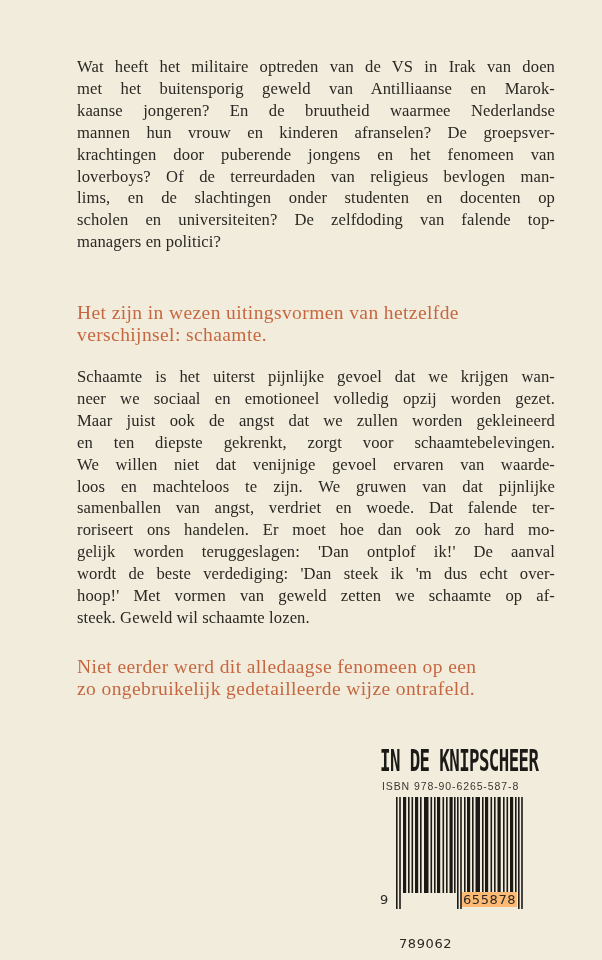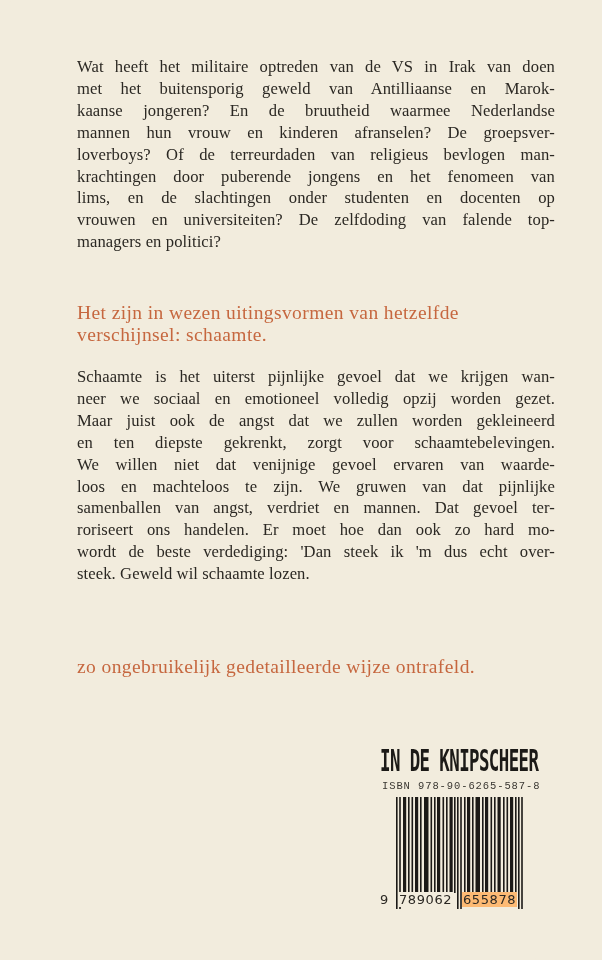--- a/index.html
+++ b/index.html
@@ -31,69 +31,72 @@
   .barcode-block { position: absolute; left: 380px; top: 745px; width: 180px; height: 170px; }
   .publisher-logo {
     position: absolute; left: 0; top: 0; width: 156px; height: 32px;
     font-family: "DejaVu Sans Mono", monospace; font-weight: bold;
     font-size: 30px; line-height: 32px; color: #1c1a17;
     transform: scaleX(0.58); transform-origin: left top;
     letter-spacing: -1px; white-space: nowrap;
   }
   .isbn-text {
     position: absolute; left: 2px; top: 35px;
-    font-family: Liberation Mono, monospace; font-size: 10.5px;
+    font-family: Liberation Sans, sans-serif; font-size: 10.5px;
     color: #3a3732; letter-spacing: 0.9px; white-space: nowrap;
   }
   .bars { position: absolute; left: 6px; top: 52px; width: 150px; height: 112px; }
   .ean-digits {
     position: absolute; top: 147px; left: 0;
     font-family: "DejaVu Sans", sans-serif; font-size: 13px; color: #2b2823;
     white-space: nowrap;
   }
   .ean-first { position: absolute; left: 0; }
-  .ean-left { position: absolute; left: 18px; letter-spacing: 0.6px; background: #f2ecdd; padding: 0 1px; }
+  .ean-left { position: absolute; left: 18px; letter-spacing: 0.6px; background: #f2ecdd; padding: 0 1px; margin-top: 44px; }
   .ean-right { position: absolute; left: 82px; letter-spacing: 0.6px; background: #fdba74; padding: 0 1px; }
 </style>
 </head>
 <body>
 
 <div class="page">
 
   <div class="para" id="p1">
     <span class="line">Wat heeft het militaire optreden van de VS in Irak van doen</span>
     <span class="line">met het buitensporig geweld van Antilliaanse en Marok-</span>
     <span class="line">kaanse jongeren? En de bruutheid waarmee Nederlandse</span>
     <span class="line">mannen hun vrouw en kinderen afranselen? De groepsver-</span>
+    <span class="line">krachtingen door puberende jongens en het fenomeen van</span>
     <span class="line">loverboys? Of de terreurdaden van religieus bevlogen man-</span>
-    <span class="line">krachtingen door puberende jongens en het fenomeen van</span>
     <span class="line">lims, en de slachtingen onder studenten en docenten op</span>
-    <span class="line">vrouwen en universiteiten? De zelfdoding van falende top-</span>
+    <span class="line">scholen en universiteiten? De zelfdoding van falende top-</span>
     <span class="line last">managers en politici?</span>
   </div>
 
   <div class="accent" id="a1">
     <span class="line">Het zijn in wezen uitingsvormen van hetzelfde</span>
     <span class="line">verschijnsel: schaamte.</span>
   </div>
 
   <div class="para" id="p2">
     <span class="line">Schaamte is het uiterst pijnlijke gevoel dat we krijgen wan-</span>
     <span class="line">neer we sociaal en emotioneel volledig opzij worden gezet.</span>
     <span class="line">Maar juist ook de angst dat we zullen worden gekleineerd</span>
     <span class="line">en ten diepste gekrenkt, zorgt voor schaamtebelevingen.</span>
     <span class="line">We willen niet dat venijnige gevoel ervaren van waarde-</span>
     <span class="line">loos en machteloos te zijn. We gruwen van dat pijnlijke</span>
-    <span class="line">samenballen van angst, verdriet en mannen. Dat gevoel ter-</span>
+    <span class="line">samenballen van angst, verdriet en woede. Dat falende ter-</span>
     <span class="line">roriseert ons handelen. Er moet hoe dan ook zo hard mo-</span>
+    <span class="line">gelijk worden teruggeslagen: 'Dan ontplof ik!' De aanval</span>
     <span class="line">wordt de beste verdediging: 'Dan steek ik 'm dus echt over-</span>
+    <span class="line">hoop!' Met vormen van geweld zetten we schaamte op af-</span>
     <span class="line last">steek. Geweld wil schaamte lozen.</span>
   </div>
 
   <div class="accent" id="a2">
+    <span class="line">Niet eerder werd dit alledaagse fenomeen op een</span>
     <span class="line">zo ongebruikelijk gedetailleerde wijze ontrafeld.</span>
   </div>
 
   <div class="barcode-block">
     <div class="publisher-logo">IN DE KNIPSCHEER</div>
     <div class="isbn-text">ISBN 978-90-6265-587-8</div>
     <svg class="bars" viewBox="0 0 150 112" preserveAspectRatio="none">
       <g fill="#1c1a17">
 
         <rect x="10" y="0" width="1.6" height="112"></rect>

